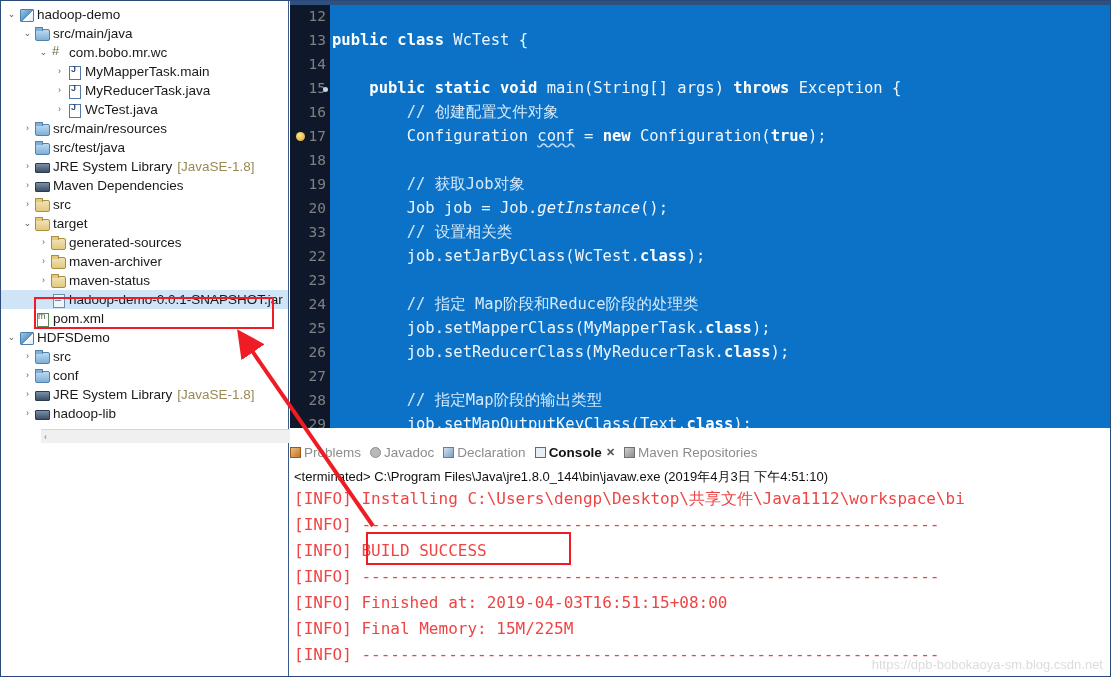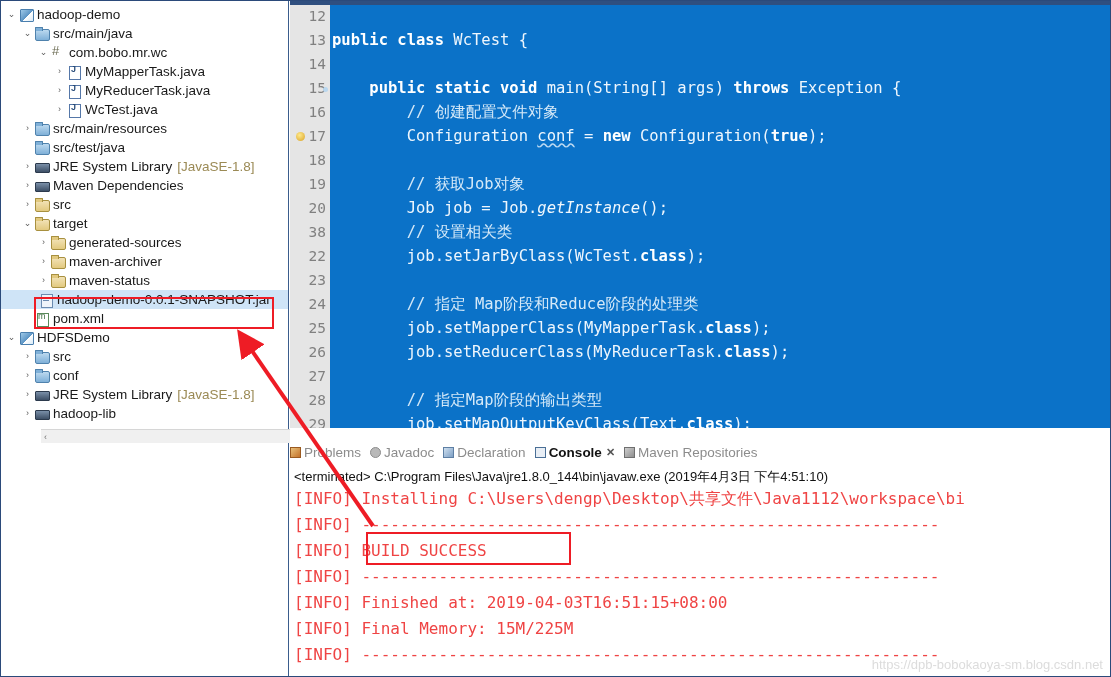--- a/index.html
+++ b/index.html
@@ -170,21 +170,21 @@
     overflow: hidden;
   }
   #editor-top-strip {
     position: absolute; left: 0; top: 0;
     width: 821px; height: 4px;
     background: #2f4f7f;
   }
   #gutter {
     position: absolute; left: 0; top: 4px;
     width: 40px; height: 423px;
-    background: #e5e5e5;
+    background: #0f172a;
   }
   #annobar {
     position: absolute; left: 0; top: 4px;
     width: 5px; height: 423px;
     background: #ffffff;
   }
   #annobar .ann {
     position: absolute; left: 0; width: 5px;
     background: #a8cdea;
   }
@@ -343,21 +343,21 @@
         <span class="lbl">src/main/java</span>
       </div>
       <div class="tree-row" style="padding-left: 36px;">
         <span class="twisty">⌄</span>
         <span class="ticon ico-package"></span>
         <span class="lbl">com.bobo.mr.wc</span>
       </div>
       <div class="tree-row" style="padding-left: 52px;">
         <span class="twisty">›</span>
         <span class="ticon ico-java"></span>
-        <span class="lbl">MyMapperTask.java</span>
+        <span class="lbl">MyMapperTask.main</span>
       </div>
       <div class="tree-row" style="padding-left: 52px;">
         <span class="twisty">›</span>
         <span class="ticon ico-java"></span>
         <span class="lbl">MyReducerTask.java</span>
       </div>
       <div class="tree-row" style="padding-left: 52px;">
         <span class="twisty">›</span>
         <span class="ticon ico-java"></span>
         <span class="lbl">WcTest.java</span>
@@ -401,21 +401,21 @@
       <div class="tree-row" style="padding-left: 36px;">
         <span class="twisty">›</span>
         <span class="ticon ico-folder"></span>
         <span class="lbl">maven-archiver</span>
       </div>
       <div class="tree-row" style="padding-left: 36px;">
         <span class="twisty">›</span>
         <span class="ticon ico-folder"></span>
         <span class="lbl">maven-status</span>
       </div>
-      <div class="tree-row selected" style="padding-left: 24px;">
+      <div class="tree-row selected" style="padding-left: 36px;">
         <span class="twisty none">·</span>
         <span class="ticon ico-jar"></span>
         <span class="lbl">hadoop-demo-0.0.1-SNAPSHOT.jar</span>
       </div>
       <div class="tree-row" style="padding-left: 20px;">
         <span class="twisty none">·</span>
         <span class="ticon ico-xml"></span>
         <span class="lbl">pom.xml</span>
       </div>
       <div class="tree-row" style="padding-left: 4px;">
@@ -456,21 +456,21 @@
         <div class="lineno" style="top: 23px;">13</div>
         <div class="lineno" style="top: 47px;">14</div>
         <div class="lineno" style="top: 71px;">15</div>
         <div class="fold-dot" style="left: 33px; top: 82px;"></div>
         <div class="lineno" style="top: 95px;">16</div>
         <div class="lineno" style="top: 119px;">17</div>
         <div class="marker-bulb" style="top: 127px;"></div>
         <div class="lineno" style="top: 143px;">18</div>
         <div class="lineno" style="top: 167px;">19</div>
         <div class="lineno" style="top: 191px;">20</div>
-        <div class="lineno" style="top: 215px;">38</div>
+        <div class="lineno" style="top: 215px;">33</div>
         <div class="lineno" style="top: 239px;">22</div>
         <div class="lineno" style="top: 263px;">23</div>
         <div class="lineno" style="top: 287px;">24</div>
         <div class="lineno" style="top: 311px;">25</div>
         <div class="lineno" style="top: 335px;">26</div>
         <div class="lineno" style="top: 359px;">27</div>
         <div class="lineno" style="top: 383px;">28</div>
         <div class="lineno" style="top: 407px;">29</div>
       </div>
     <div id="code-area">

